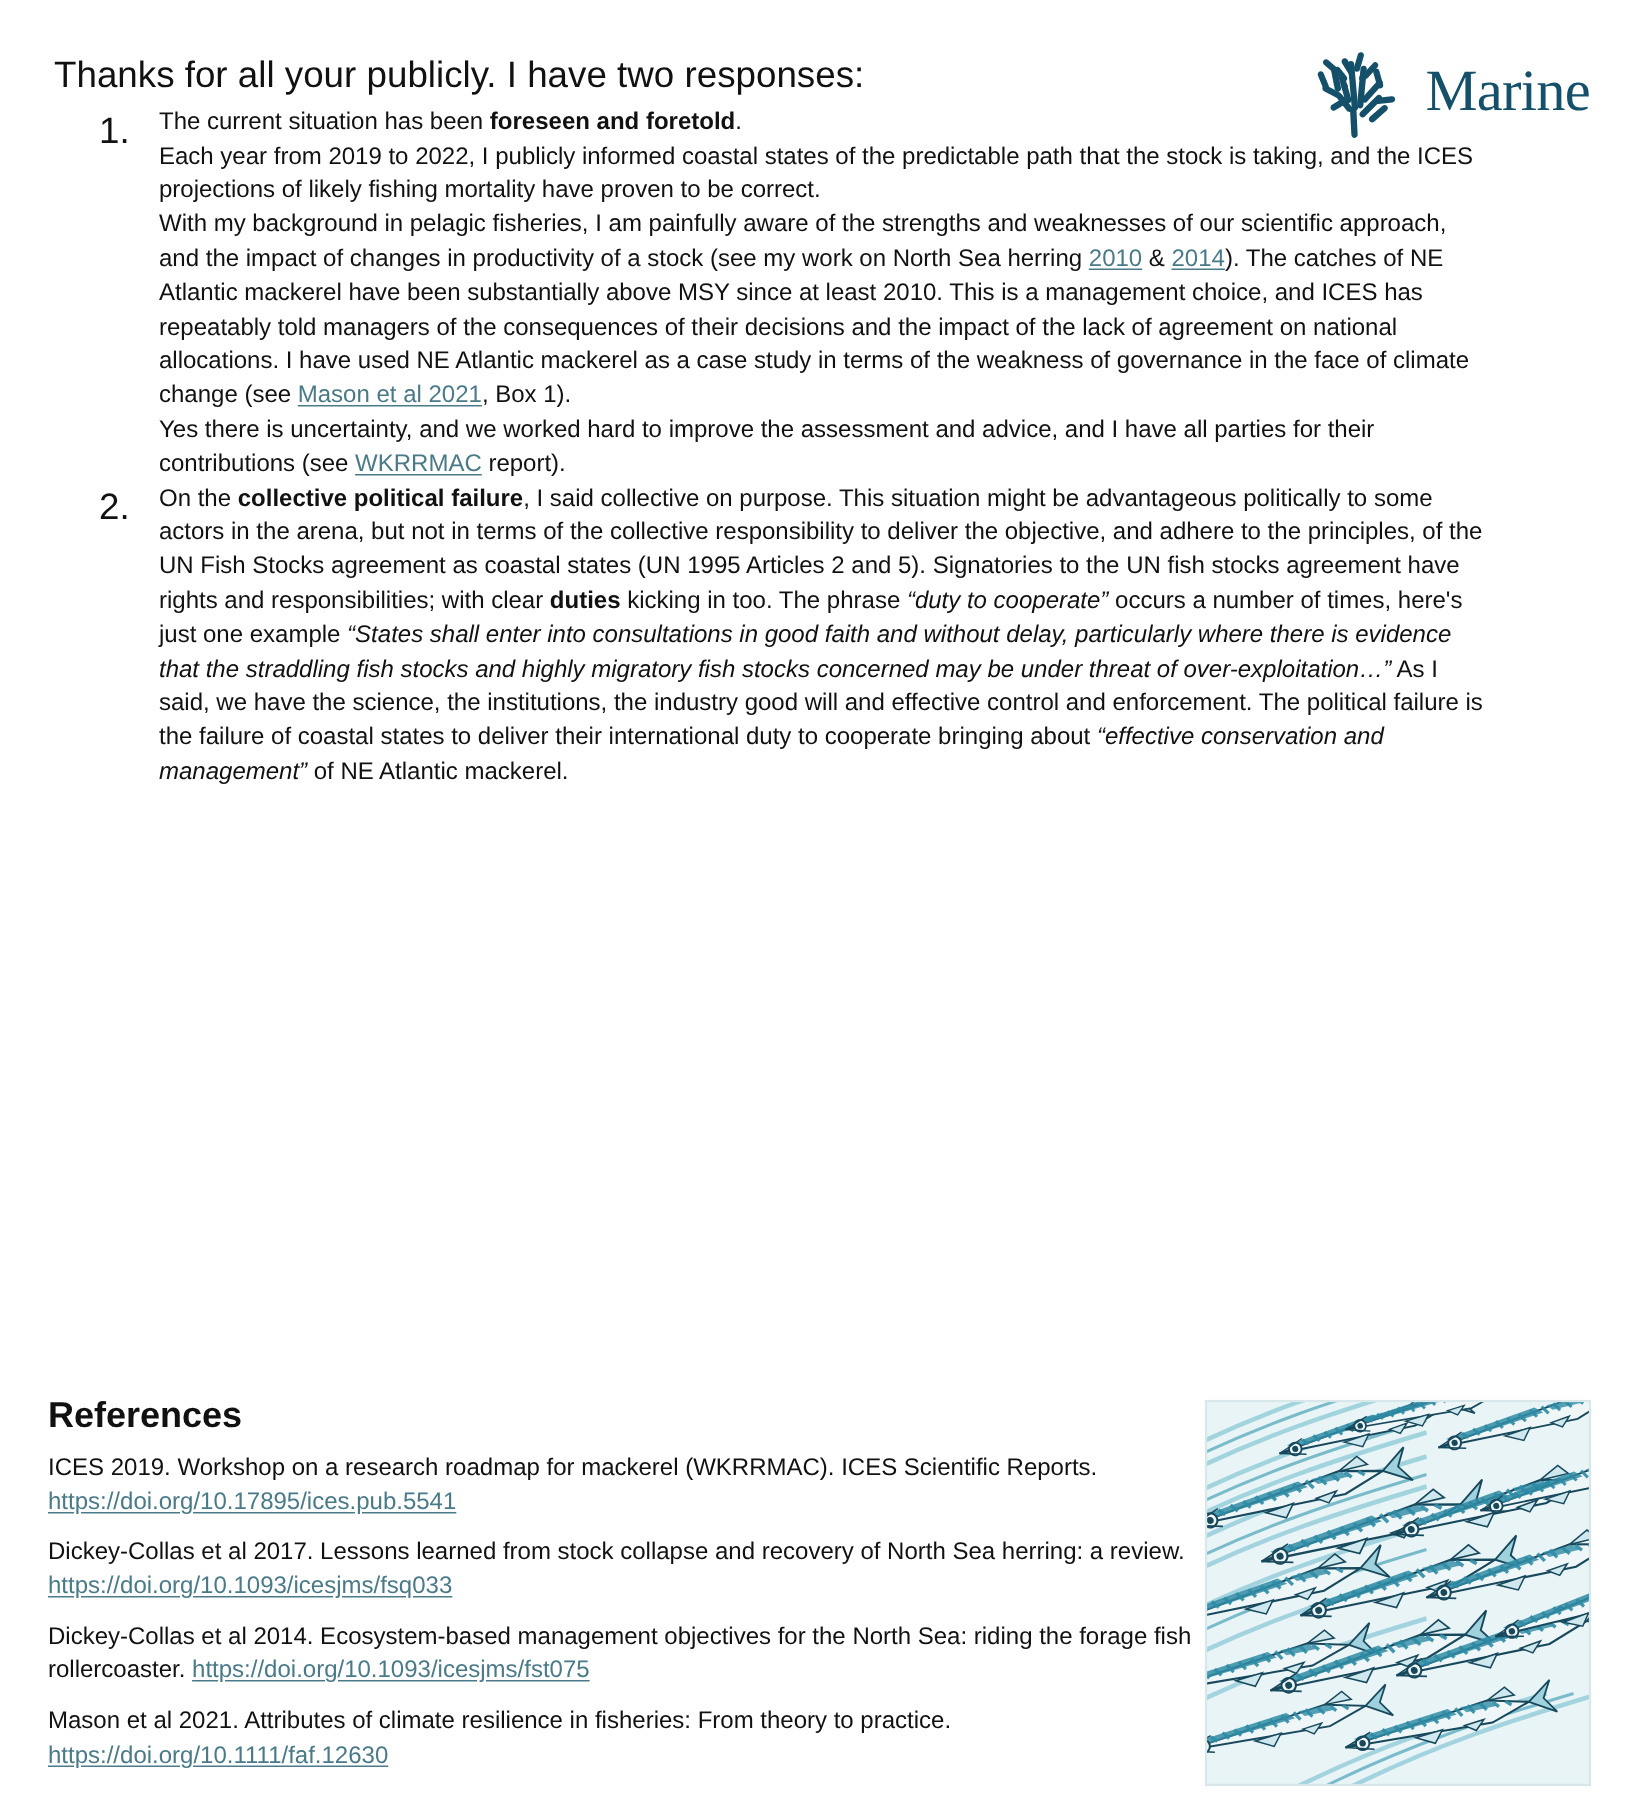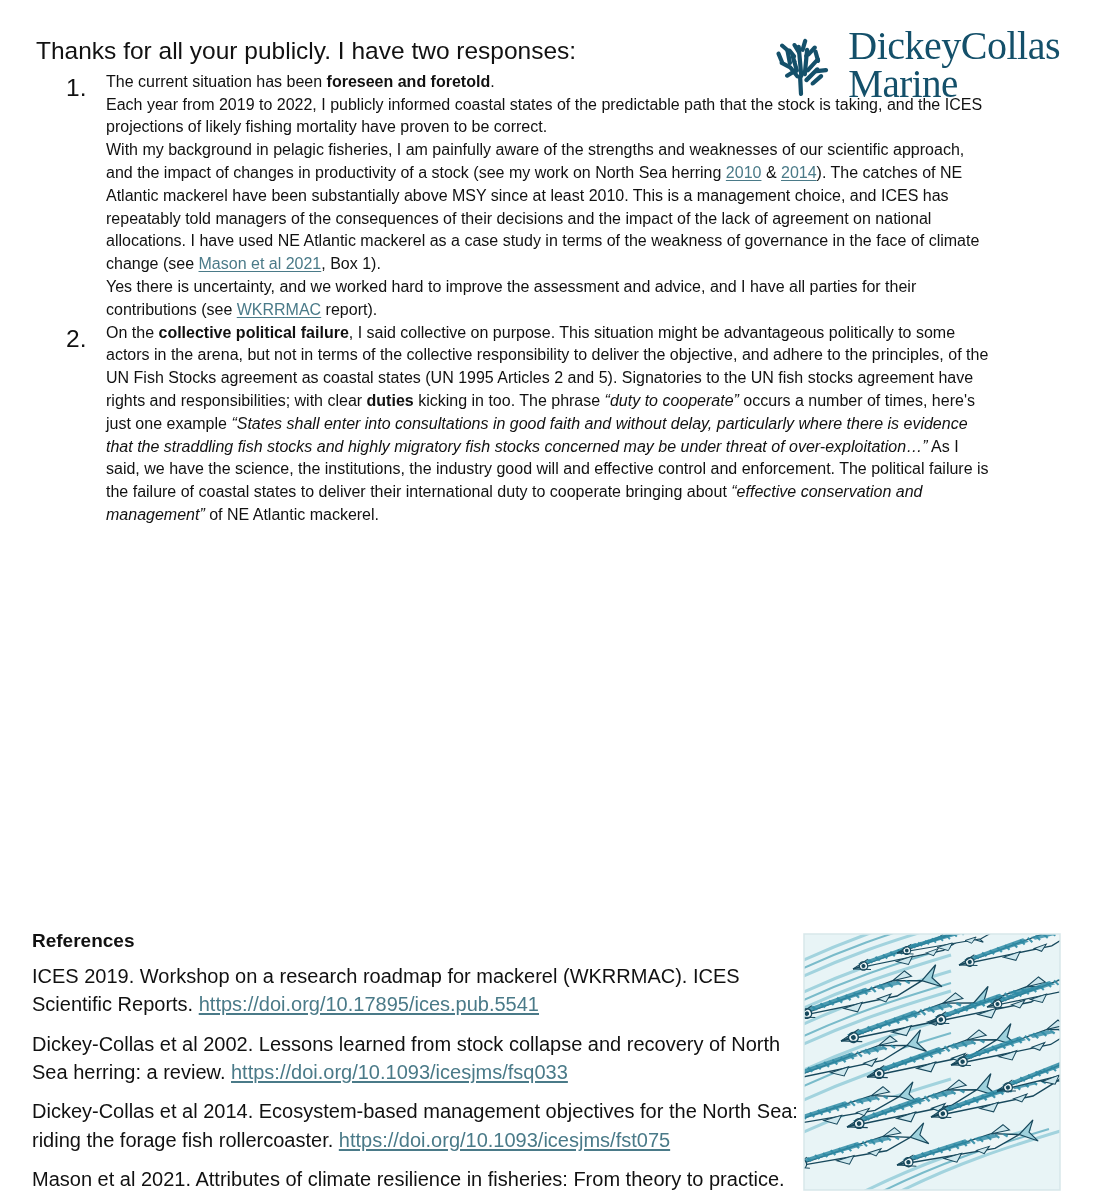--- a/index.html
+++ b/index.html
@@ -89,27 +89,27 @@
   }
 
   
   .refs {
     position: absolute;
     left: 32px;
     top: 930px;
     width: 768px;
   }
   .refs h3 {
-    font-size: 19px;
+    font-size: 24px;
     font-weight: 700;
     margin: 0 0 9px 0;
     line-height: 1.2;
   }
   .ref {
-    font-size: 20px;
+    font-size: 16px;
     line-height: 1.42;
     margin: 0 0 11px 0;
   }
   .ref a.lnk { color: #4a7a88; }
 
   
   .fish-art {
     position: absolute;
     left: 801px;
     top: 931px;
@@ -147,21 +147,20 @@
           <path d="M38.4 52.3c-.6 0-1.1-.2-1.5-.7-.8-.8-.8-2.2 0-3l10.9-10.8c.8-.8 2.2-.8 3 0 .8.8.8 2.2 0 3L39.9 51.7c-.4.4-.9.6-1.5.6z"></path>
           <path d="M48.7 43.3c-1.1 0-2-.8-2.1-1.9-.1-1.2.7-2.2 1.9-2.3l9.3-1c1.2-.1 2.2.7 2.3 1.9.1 1.2-.7 2.2-1.9 2.3l-9.3 1h-.2z"></path>
           <path d="M44.7 55.6c-.6 0-1.2-.2-1.6-.7-.8-.9-.7-2.2.2-3l8.4-7.4c.9-.8 2.2-.7 3 .2.8.9.7 2.2-.2 3l-8.4 7.4c-.4.3-.9.5-1.4.5z"></path>
           <path d="M19.1 47.8c-.7 0-1.4-.4-1.8-1-.6-1-.3-2.3.7-2.9l8.2-5c1-.6 2.3-.3 2.9.7.6 1 .3 2.3-.7 2.9l-8.2 5c-.3.2-.7.3-1.1.3z"></path>
           <circle cx="26.4" cy="31.6" r="2.1"></circle>
           <circle cx="38.2" cy="26.1" r="2.1"></circle>
         </g>
       </svg>
     </span>
     <div class="logo-words">
-      <div class="logo-line1">DickeyCollas</div>
       <div class="logo-line2">Marine</div>
     </div>
   </div>
 
   <p class="intro">Thanks for all your publicly. I have two responses:</p>
 
   <ol class="points">
     <li class="p1">
       <div>
           <p><span>The current situation has been </span><strong>foreseen and foretold</strong><span>.</span></p>
@@ -174,21 +173,21 @@
       <div>
           <p><span>On the </span><strong>collective political failure</strong><span>, I said collective on purpose. This situation might be advantageous politically to some actors in the arena, but not in terms of the collective responsibility to deliver the objective, and adhere to the principles, of the UN Fish Stocks agreement as coastal states (UN 1995 Articles 2 and 5). Signatories to the UN fish stocks agreement have rights and responsibilities; with clear </span><strong>duties</strong><span> kicking in too. The phrase </span><em>“duty to cooperate”</em><span> occurs a number of times, here's just one example </span><em>“States shall enter into consultations in good faith and without delay, particularly where there is evidence that the straddling fish stocks and highly migratory fish stocks concerned may be under threat of over-exploitation…”</em><span> As I said, we have the science, the institutions, the industry good will and effective control and enforcement. The political failure is the failure of coastal states to deliver their international duty to cooperate bringing about </span><em>“effective conservation and management”</em><span> of NE Atlantic mackerel.</span></p>
         </div>
     </li>
   </ol>
 
   <div class="refs">
     <h3>References</h3>
     <div>
         <p class="ref"><span>ICES 2019. Workshop on a research roadmap for mackerel (WKRRMAC). ICES Scientific Reports. </span><a class="lnk" href="#">https://doi.org/10.17895/ices.pub.5541</a></p>
-        <p class="ref"><span>Dickey-Collas et al 2002. Lessons learned from stock collapse and recovery of North Sea herring: a review. </span><a class="lnk" href="#">https://doi.org/10.1093/icesjms/fsq033</a></p>
+        <p class="ref"><span>Dickey-Collas et al 2017. Lessons learned from stock collapse and recovery of North Sea herring: a review. </span><a class="lnk" href="#">https://doi.org/10.1093/icesjms/fsq033</a></p>
         <p class="ref"><span>Dickey-Collas et al 2014. Ecosystem-based management objectives for the North Sea: riding the forage fish rollercoaster. </span><a class="lnk" href="#">https://doi.org/10.1093/icesjms/fst075</a></p>
         <p class="ref"><span>Mason et al 2021. Attributes of climate resilience in fisheries: From theory to practice. </span><a class="lnk" href="#">https://doi.org/10.1111/faf.12630</a></p>
       </div>
   </div>
 
   <div class="fish-art">
     <svg viewBox="0 0 262 262" aria-hidden="true">
       <defs>
         <clipPath id="artclip">
             <rect x="3" y="3" width="256" height="256"></rect>

